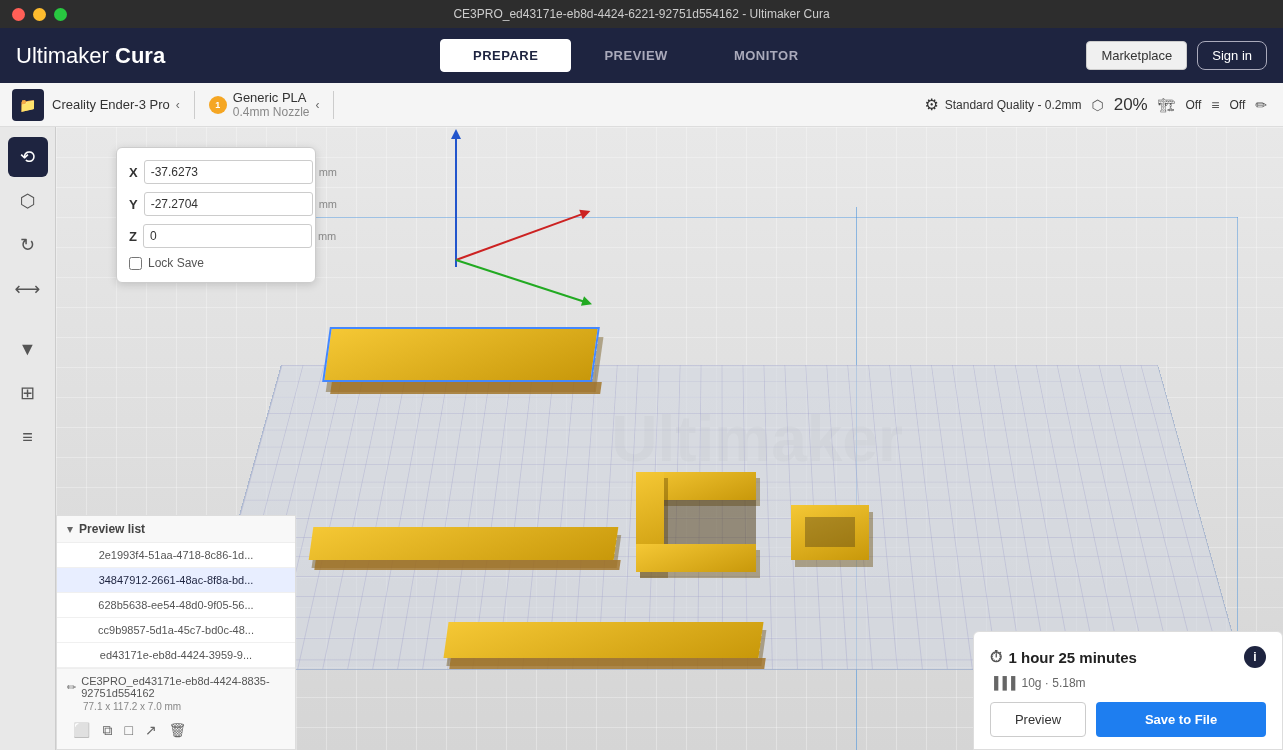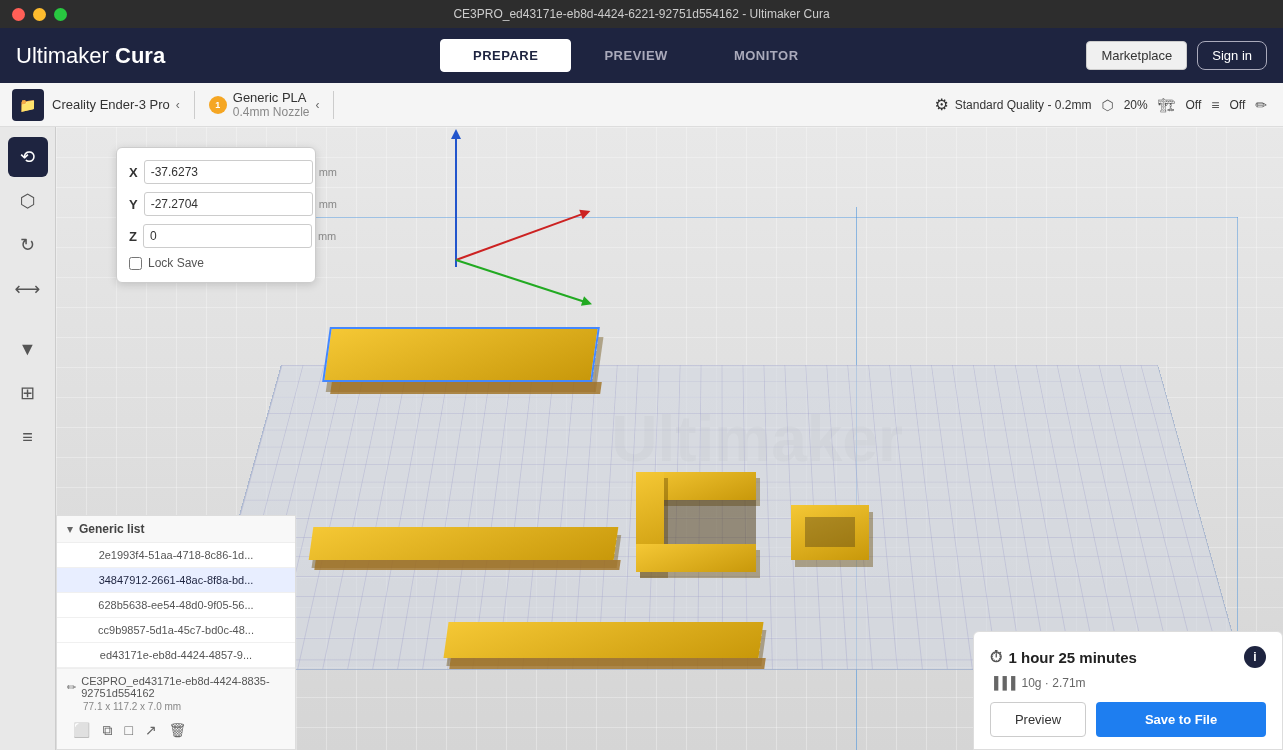--- a/index.html
+++ b/index.html
@@ -455,21 +455,21 @@
       <div style="font-size:13px;font-weight:500;">Generic PLA</div>
       <div style="font-size:12px;color:#888;">0.4mm Nozzle</div>
     </div>
     <span class="chevron">‹</span>
   </div>
   <div class="toolbar-sep"></div>
   <div class="toolbar-quality">
     <span style="font-size:16px;">⚙</span>
     <span>Standard Quality - 0.2mm</span>
     <span class="toolbar-icon">⬡</span>
-    <span style="font-size:12px;">20%</span>
+    <span style="font-size:17px;">20%</span>
     <span class="toolbar-icon">🏗</span>
     <span style="font-size:12px;">Off</span>
     <span class="toolbar-icon">≡</span>
     <span style="font-size:12px;">Off</span>
     <span class="toolbar-icon">✏</span>
   </div>
 </div>
 
 <div class="main">
 
@@ -560,27 +560,27 @@
       </div>
       <div class="lock-row">
         <input type="checkbox" class="lock-checkbox" style="">
         <span class="lock-label">Lock Save</span>
       </div>
     </div>
 
     <div class="object-list-panel">
       <div class="object-list-header">
         <span style="font-size:12px;color:#666;">▾</span>
-        <span class="object-list-header-text">Generic list</span>
+        <span class="object-list-header-text">Preview list</span>
       </div>
       <div class="object-item">2e1993f4-51aa-4718-8c86-1d...</div>
       <div class="object-item selected">34847912-2661-48ac-8f8a-bd...</div>
       <div class="object-item">628b5638-ee54-48d0-9f05-56...</div>
       <div class="object-item">cc9b9857-5d1a-45c7-bd0c-48...</div>
-      <div class="object-item">ed43171e-eb8d-4424-4857-9...</div>
+      <div class="object-item">ed43171e-eb8d-4424-3959-9...</div>
       <div class="object-footer">
         <div class="object-filename">
           <span style="font-size:11px;">✏</span>
           <span>CE3PRO_ed43171e-eb8d-4424-8835-92751d554162</span>
         </div>
         <div class="object-dims">77.1 x 117.2 x 7.0 mm</div>
         <div class="object-actions">
           <span class="obj-action-btn">⬜</span>
           <span class="obj-action-btn">⧉</span>
           <span class="obj-action-btn">□</span>
@@ -593,21 +593,21 @@
     <div class="print-info-panel">
       <div class="print-time-row">
         <div class="print-time">
           <span class="print-time-icon">⏱</span>
           <span>1 hour 25 minutes</span>
         </div>
         <div class="info-btn">i</div>
       </div>
       <div class="print-details-row">
         <span>▐▐▐</span>
-        <span>10g · 2.71m</span>
+        <span>10g · 5.18m</span>
       </div>
       <div class="print-buttons">
         <button class="btn-preview">Preview</button>
         <button class="btn-save">Save to File</button>
       </div>
     </div>
 
   </div>
 </div>
 

